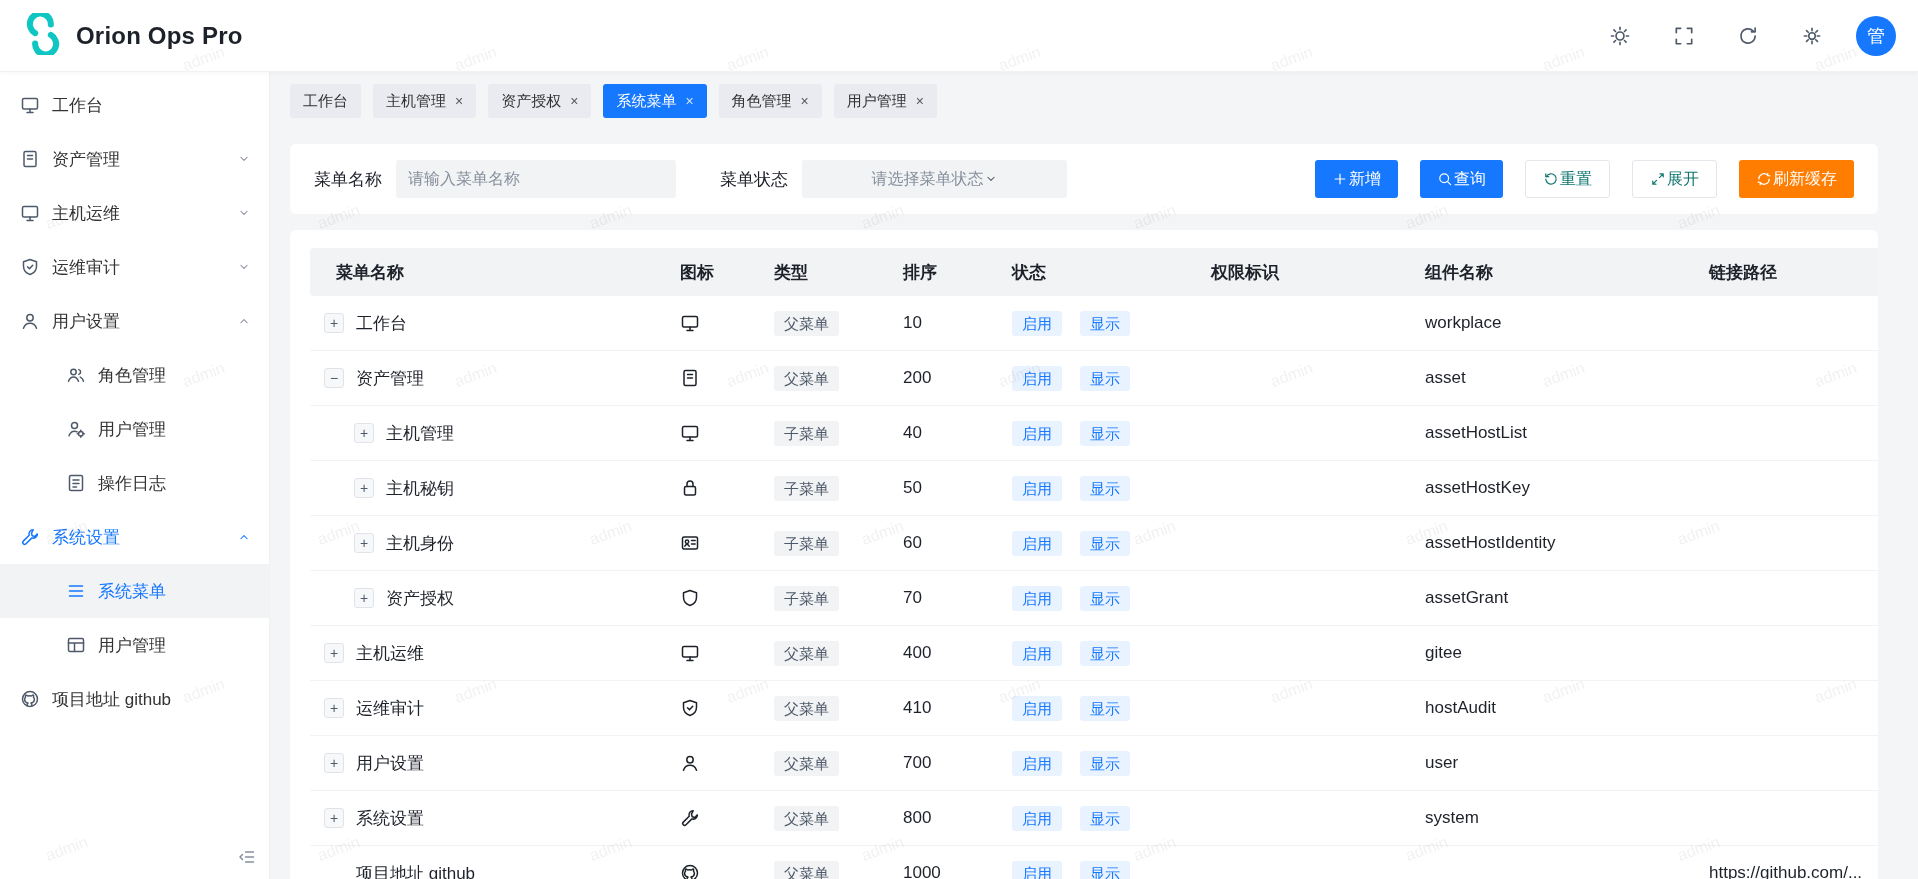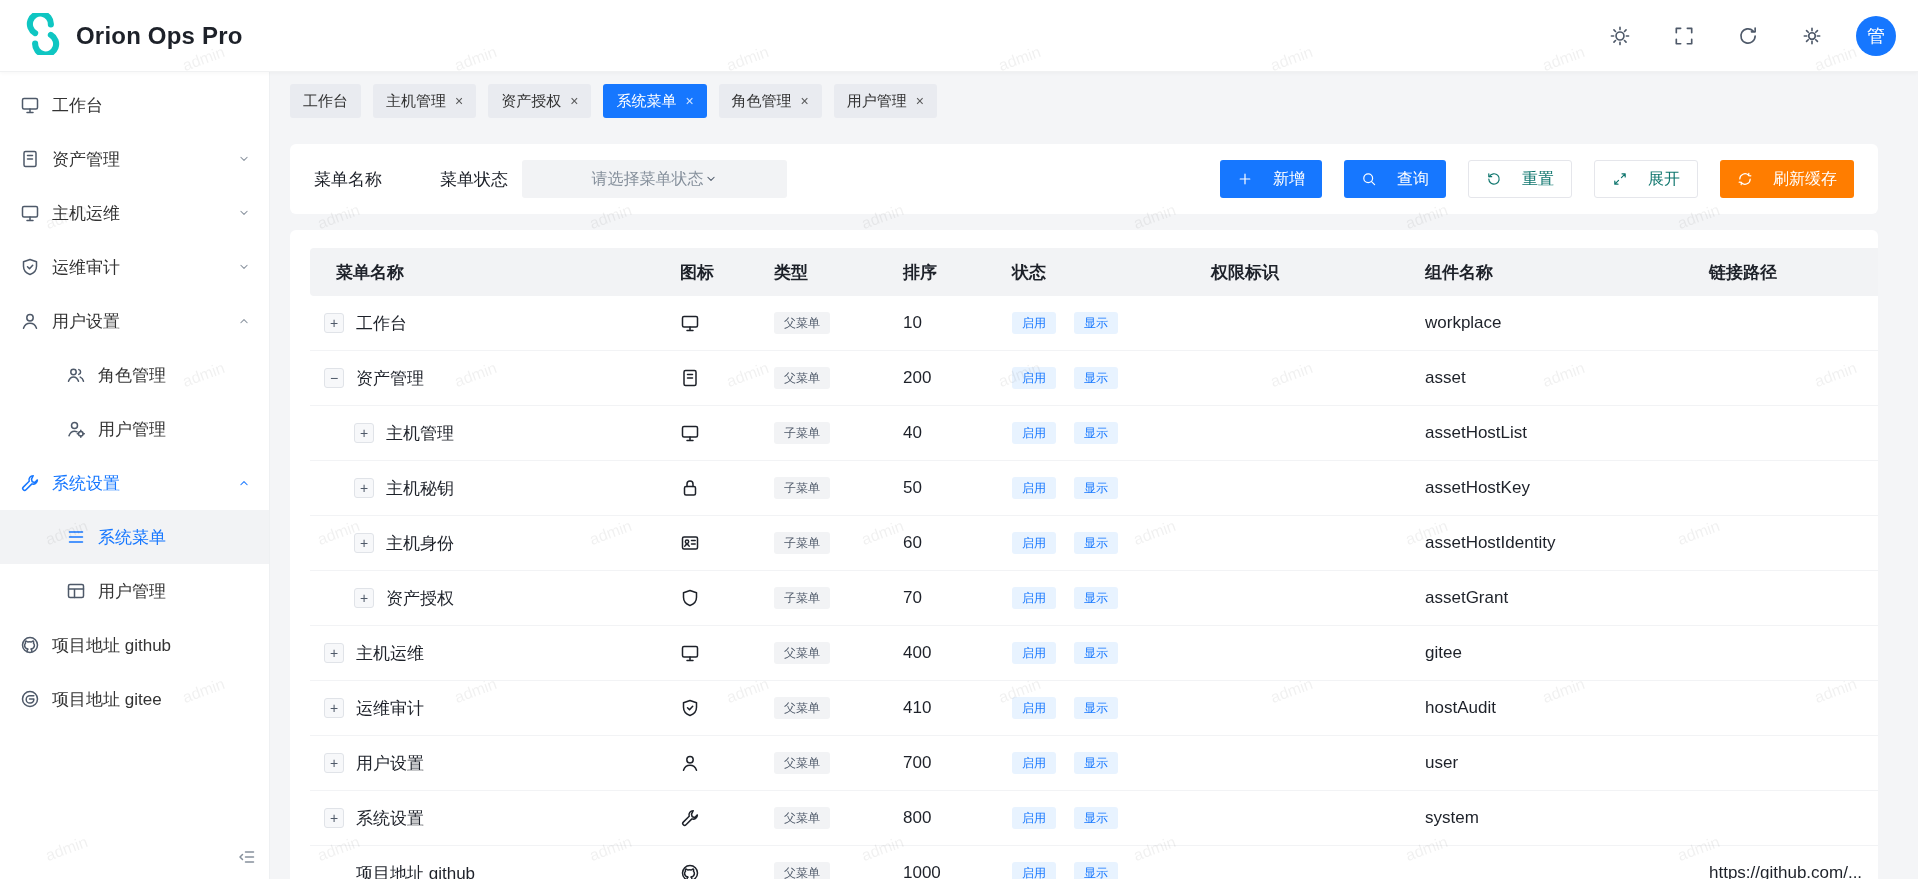--- a/index.html
+++ b/index.html
@@ -41,21 +41,21 @@
   .card{background:#fff;border-radius:6px;margin:0 40px 0 20px;box-sizing:border-box;}
   .filter-card{margin-top:14px;display:flex;align-items:center;padding:16px 24px;}
   .f-label{font-size:17px;color:#1d2129;margin-right:14px;white-space:nowrap;}
   .f-input{width:280px;height:38px;background:#f2f3f5;border:none;border-radius:3px;padding:0 12px;font-size:16px;color:#1d2129;outline:none;box-sizing:border-box;font-family:inherit;}
   .f-input::placeholder{color:#86909c;}
   .ml44{margin-left:44px;}
   .f-select{width:265px;height:38px;background:#f2f3f5;border-radius:3px;display:flex;align-items:center;justify-content:center;padding:0 12px;box-sizing:border-box;cursor:pointer;}
   .sel-ph{font-size:16px;color:#86909c;}
   .sel-chev{display:flex;color:#4e5969;}
   .f-buttons{margin-left:auto;display:flex;gap:22px;}
-  .btn{height:38px;display:flex;align-items:center;gap:20px;padding:0 17px;border-radius:3px;font-size:16px;border:none;cursor:pointer;font-family:Liberation Serif, serif;white-space:nowrap;text-align:right;}
+  .btn{height:38px;display:flex;align-items:center;gap:1px;padding:0 17px;border-radius:3px;font-size:16px;border:none;cursor:pointer;font-family:Liberation Serif, serif;white-space:nowrap;text-align:right;}
   .btn .bi{display:flex;}
   .btn.primary{background:#1677ff;color:#fff;}
   .btn.default{background:#fff;border:1px solid #e5e6eb;color:#0f766e;}
   .btn.warning{background:#ff7d00;color:#fff;}
   
   .table-card{margin-top:16px;padding:18px 20px 0;overflow:hidden;}
   table.menu-table{width:100%;border-collapse:collapse;table-layout:fixed;}
   .menu-table th{background:#f2f3f5;text-align:left;height:48px;padding:0 12px;font-size:17px;font-weight:600;color:#1d2129;white-space:nowrap;}
   .menu-table th:first-child{padding-left:26px;border-radius:4px 0 0 4px;}
   .menu-table th:last-child{border-radius:0 4px 4px 0;}
@@ -66,21 +66,21 @@
   .menu-table th:nth-child(5){width:175px;}
   .menu-table th:nth-child(6){width:190px;}
   .menu-table th:nth-child(7){width:260px;}
   .menu-table th:nth-child(8){width:200px;}
   .menu-table td{height:54px;padding:0 12px;font-size:17px;color:#1d2129;border-bottom:1px solid #f2f3f5;overflow:hidden;white-space:nowrap;text-overflow:ellipsis;}
   .name-wrap{display:flex;align-items:center;gap:12px;padding-left:2px;}
   .name-wrap.child{padding-left:32px;}
   .expander{width:20px;height:20px;flex:none;border:1px solid #e0e3e8;background:#f7f8fa;color:#4e5969;border-radius:3px;font-size:14px;line-height:18px;text-align:center;cursor:pointer;box-sizing:border-box;}
   .exp-ph{width:20px;flex:none;}
   .c-icon span{display:inline-flex;color:#1d2129;vertical-align:middle;}
-  .badge{display:inline-block;padding:5px 10px;border-radius:3px;font-size:12px;line-height:1;}
+  .badge{display:inline-block;padding:5px 10px;border-radius:3px;font-size:15px;line-height:1;}
   .badge.gray{background:#f2f3f5;color:#4e5969;}
   .badge.blue{background:#e8f3ff;color:#1677ff;}
   .badge.blue + .badge.blue{margin-left:18px;}
   .c-link{color:#1d2129;}
   
   .watermark-layer{position:absolute;inset:0;pointer-events:none;z-index:100;overflow:hidden;}
   .wm{position:absolute;transform:rotate(-20deg);color:rgba(0,0,0,.06);font-size:16px;white-space:nowrap;}
 </style>
 </head>
 <body>
@@ -204,20 +204,29 @@
         <span class="s-icon">
           <svg viewBox="0 0 20 20" width="20" height="20" fill="none" stroke="currentColor" stroke-width="1.5" stroke-linecap="round" stroke-linejoin="round">
             <circle cx="8.5" cy="6.5" r="3"></circle>
             <path d="M3 16.8c1-3 3.1-4.6 5.5-4.6.9 0 1.8.2 2.6.6"></path>
             <circle cx="14.8" cy="14.8" r="2.3"></circle>
             <path d="M14.8 11.3v1.2M14.8 17.1v1.2M11.3 14.8h1.2M17.1 14.8h1.2"></path>
           </svg>
         </span>
         <span class="s-label">用户管理</span>
       </div>
+      <div class="side-item child">
+        <span class="s-icon">
+          <svg viewBox="0 0 20 20" width="20" height="20" fill="none" stroke="currentColor" stroke-width="1.5" stroke-linecap="round" stroke-linejoin="round">
+            <rect x="3.5" y="2.5" width="13" height="15" rx="1.5"></rect>
+            <path d="M7 7h6M7 10.5h6M7 14h3.5"></path>
+          </svg>
+        </span>
+        <span class="s-label">操作日志</span>
+      </div>
       <div class="side-item active">
         <span class="s-icon">
           <svg viewBox="0 0 20 20" width="20" height="20" fill="none" stroke="currentColor" stroke-width="1.5" stroke-linecap="round" stroke-linejoin="round">
             <path d="M13.2 2.7a4.2 4.2 0 0 0-4 5.5l-5.9 5.9a1.9 1.9 0 0 0 2.7 2.7l5.9-5.9a4.2 4.2 0 0 0 5.5-4l-2.6 2.6-2.6-.7-.7-2.6z"></path>
           </svg>
         </span>
         <span class="s-label">系统设置</span>
         <span class="chev">
           <svg viewBox="0 0 20 20" width="14" height="14" fill="none" stroke="currentColor" stroke-width="1.5" stroke-linecap="round" stroke-linejoin="round">
             <path d="M5.5 12.5L10 8l4.5 4.5"></path>
@@ -242,29 +251,20 @@
         <span class="s-label">用户管理</span>
       </div>
       <div class="side-item">
         <span class="s-icon">
           <svg viewBox="0 0 20 20" width="20" height="20" fill="none" stroke="currentColor" stroke-width="1.5" stroke-linecap="round" stroke-linejoin="round">
             <circle cx="10" cy="10" r="7.5"></circle>
             <path d="M7.2 16.8c-.3-1.3.1-2.2.8-2.7-2.1-.4-3.4-1.6-3.4-3.6 0-.9.3-1.7.9-2.3-.2-.6-.2-1.4.1-2.1 0 0 .8 0 2.1.9a7 7 0 0 1 3.6 0c1.3-.9 2.1-.9 2.1-.9.3.7.3 1.5.1 2.1.6.6.9 1.4.9 2.3 0 2-1.3 3.2-3.4 3.6.7.5 1.1 1.4.8 2.7"></path>
           </svg>
         </span>
         <span class="s-label">项目地址 github</span>
-      </div>
-      <div class="side-item">
-        <span class="s-icon">
-          <svg viewBox="0 0 20 20" width="20" height="20" fill="none" stroke="currentColor" stroke-width="1.5" stroke-linecap="round" stroke-linejoin="round">
-            <circle cx="10" cy="10" r="7.5"></circle>
-            <path d="M13.8 6.8h-4a3.6 3.6 0 0 0 0 7.2h.7a3.3 3.3 0 0 0 3.3-3.3v-.6h-4.3"></path>
-          </svg>
-        </span>
-        <span class="s-label">项目地址 gitee</span>
       </div>
     </nav>
   <span class="collapse-btn">
       <svg viewBox="0 0 20 20" width="20" height="20" fill="none" stroke="currentColor" stroke-width="1.5" stroke-linecap="round" stroke-linejoin="round">
         <path d="M8.5 5h8M8.5 10h8M8.5 15h8M5.5 7.5L3 10l2.5 2.5"></path>
       </svg>
     </span>
 </aside>
 
 <main class="main">
@@ -289,20 +289,21 @@
         <span class="x">×</span>
       </div>
       <div class="tab">
         <span>用户管理</span>
         <span class="x">×</span>
       </div>
     </div>
 
   <section class="card filter-card">
     <label class="f-label">菜单名称</label>
+    <input class="f-input" placeholder="请输入菜单名称" style="">
     <label class="f-label ml44">菜单状态</label>
     <div class="f-select">
       <span class="sel-ph">请选择菜单状态</span>
       <span class="sel-chev">
           <svg viewBox="0 0 20 20" width="14" height="14" fill="none" stroke="currentColor" stroke-width="1.5" stroke-linecap="round" stroke-linejoin="round">
             <path d="M5.5 7.5l4.5 4.5 4.5-4.5"></path>
           </svg>
         </span>
     </div>
     <div class="f-buttons">

